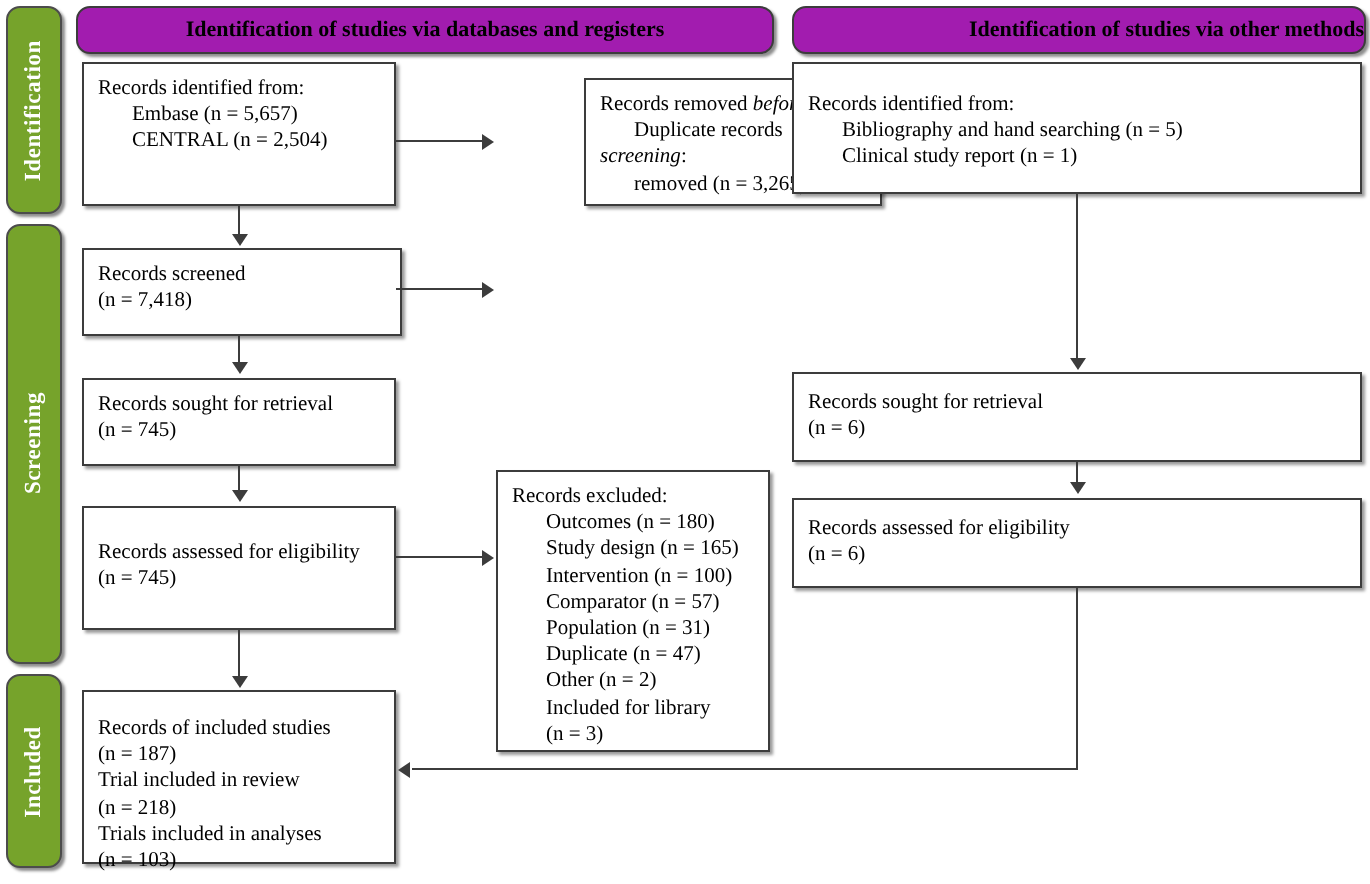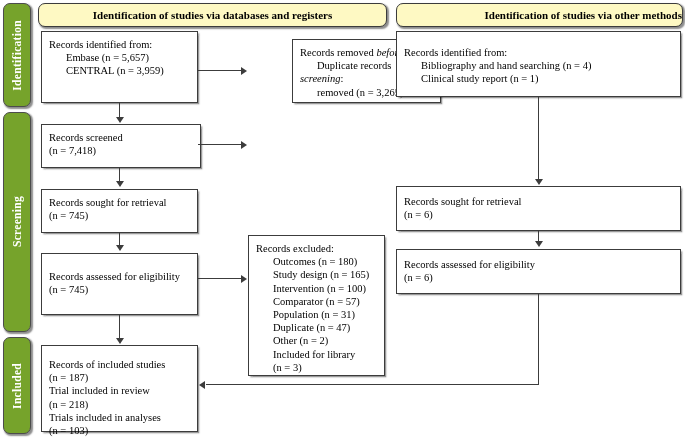--- a/index.html
+++ b/index.html
@@ -35,21 +35,21 @@
     font-weight: bold;
     font-size: 11.5px;
     letter-spacing: 0.3px;
     white-space: nowrap;
     font-family: "Liberation Serif", "DejaVu Serif", serif;
   }
 
   
   .section-header {
     position: absolute;
-    background: #fef9c3;
+    background: #a21caf;
     border: 1px solid #3c3c3c;
     border-radius: 7px;
     box-shadow: 1.5px 1.5px 1.5px rgba(0,0,0,0.45);
     display: flex;
     align-items: center;
     justify-content: center;
     text-align: center;
   }
   .section-header .hdr-text {
     font-weight: bold;
@@ -130,21 +130,21 @@
     <span class="hdr-text">Identification of studies via databases and registers</span>
   </div>
 
   <div class="section-header" style="left:396px; top:3px; width:285px; height:22px;justify-content:flex-end;">
     <span class="hdr-text">Identification of studies via other methods</span>
   </div>
 
   <div class="node-box" style="left:41px; top:31px; width:157px; height:72px;">
     <div class="line">Records identified from:</div>
     <div class="line indent">Embase (n = 5,657)</div>
-    <div class="line indent">CENTRAL (n = 3,959)</div>
+    <div class="line indent">CENTRAL (n = 2,504)</div>
   </div>
 
   <div class="node-box" style="left:41px; top:124px; width:160px; height:44px;">
     <div class="line">Records screened</div>
     <div class="line">(n = 7,418)</div>
   </div>
 
   <div class="node-box" style="left:41px; top:189px; width:157px; height:44px;">
     <div class="line">Records sought for retrieval</div>
     <div class="line">(n = 745)</div>
@@ -184,21 +184,21 @@
     <div class="line indent">Comparator (n = 57)</div>
     <div class="line indent">Population (n = 31)</div>
     <div class="line indent">Duplicate (n = 47)</div>
     <div class="line indent">Other (n = 2)</div>
     <div class="line indent">Included for library</div>
     <div class="line indent">(n = 3)</div>
   </div>
 
   <div class="node-box" style="left:396px; top:31px; width:285px; height:66px; padding-top:14px;">
     <div class="line">Records identified from:</div>
-    <div class="line indent">Bibliography and hand searching (n = 4)</div>
+    <div class="line indent">Bibliography and hand searching (n = 5)</div>
     <div class="line indent">Clinical study report (n = 1)</div>
   </div>
 
   <div class="node-box" style="left:396px; top:186px; width:285px; height:45px; padding-top:8px;">
     <div class="line">Records sought for retrieval</div>
     <div class="line">(n = 6)</div>
   </div>
 
   <div class="node-box" style="left:396px; top:249px; width:285px; height:45px; padding-top:8px;">
     <div class="line">Records assessed for eligibility</div>

